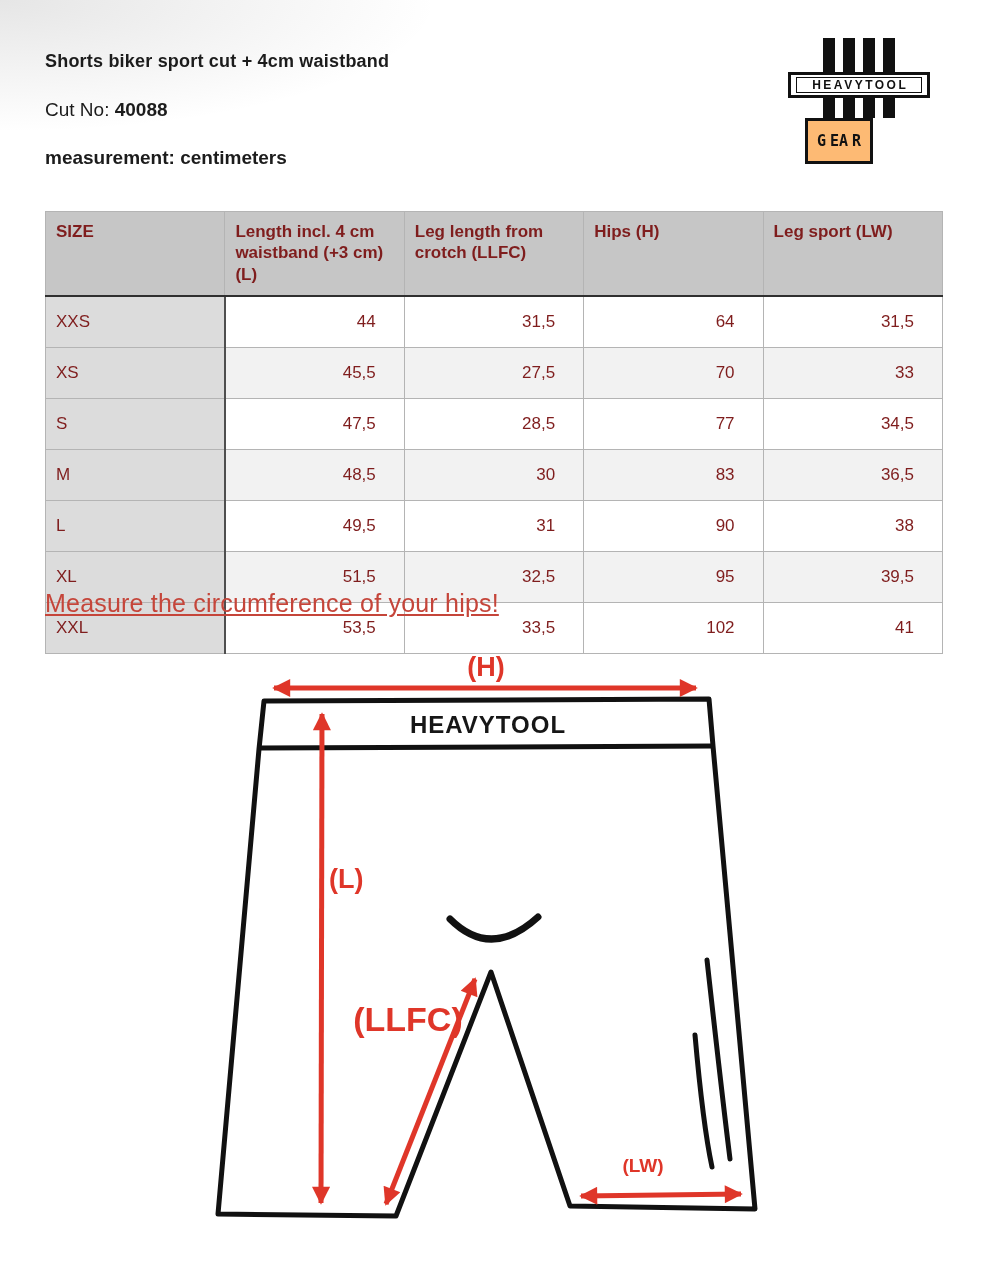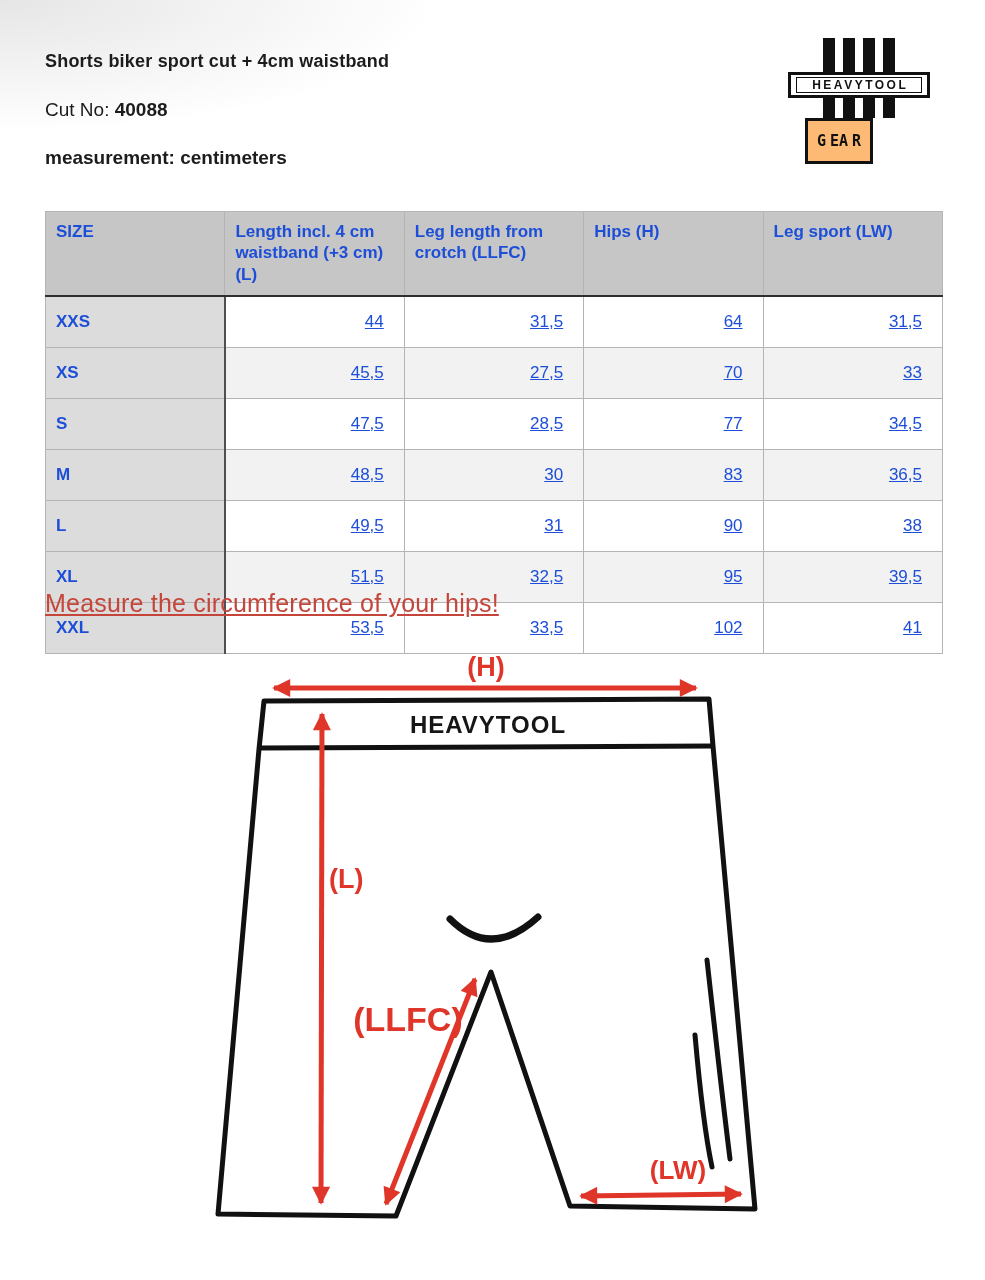--- a/index.html
+++ b/index.html
@@ -50,53 +50,53 @@
   .logo .gear-line {
     font-family: "DejaVu Sans Mono", monospace;
     font-size: 15px; font-weight: bold; line-height: 19px;
     letter-spacing: 4px; margin-right: -4px; color: #111;
   }
 
   
   .size-table {
     position: absolute; left: 45px; top: 211px; width: 898px;
     border-collapse: collapse; table-layout: fixed;
-    font-size: 17px; color: #1d4ed8;
+    font-size: 17px; color: #7f1d1d;
     border: 1px solid #9d9d9d;
   }
   .size-table col { width: 20%; }
   .size-table th, .size-table td { border: 1px solid #b4b4b4; }
   .size-table thead th {
     background: #c6c6c6; text-align: left; vertical-align: top;
     font-weight: bold; padding: 9px 10px; height: 84px; line-height: 1.25;
     border-bottom: 2px solid #2f2f2f;
   }
   .size-table tbody th {
-    background: #dcdcdc; text-align: left; font-weight: bold;
+    background: #dcdcdc; text-align: left; font-weight: normal;
     padding: 15px 10px; border-right: 2px solid #4f4f4f; height: 37px;
   }
   .size-table tbody td {
-    text-align: right; padding: 8px 20px; background: #ffffff; height: 37px; text-decoration: underline;
+    text-align: right; padding: 8px 28px; background: #ffffff; height: 37px;
   }
   .size-table tbody tr:nth-child(even) td { background: #f2f2f2; }
 
   
   .hips-note {
     position: absolute; left: 45px; top: 589px;
     font-size: 25px; font-weight: normal; color: #c5453a;
     text-decoration: underline; letter-spacing: 0.2px;
   }
 
   
   .diagram-svg { position: absolute; left: 0; top: 640px; }
   .dlabel { position: absolute; color: #df3629; font-weight: bold; text-align: center; white-space: nowrap; }
   .label-hips   { left: 436px; top: 652px; width: 100px; font-size: 27px; }
   .label-length { left: 329px; top: 864px; width: 60px;  font-size: 27px; text-align: left; }
   .label-llfc   { left: 328px; top: 1000px; width: 160px; font-size: 34px; }
-  .label-lw     { left: 618px; top: 1155px; width: 120px; font-size: 26px; }
+  .label-lw     { left: 583px; top: 1155px; width: 120px; font-size: 19px; }
   .waistband-brand {
     position: absolute; left: 368px; top: 711px; width: 240px;
     text-align: center; font-size: 24px; font-weight: bold;
     letter-spacing: 1px; color: #161616;
   }
 </style>
 </head>
 <body>
 
 <div class="page">

